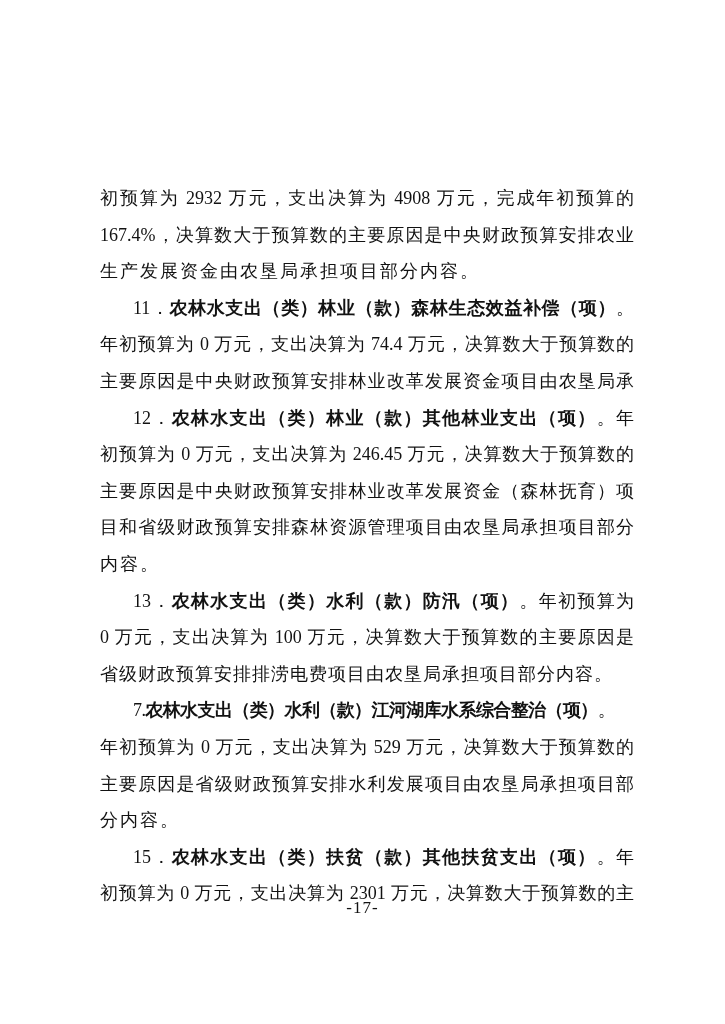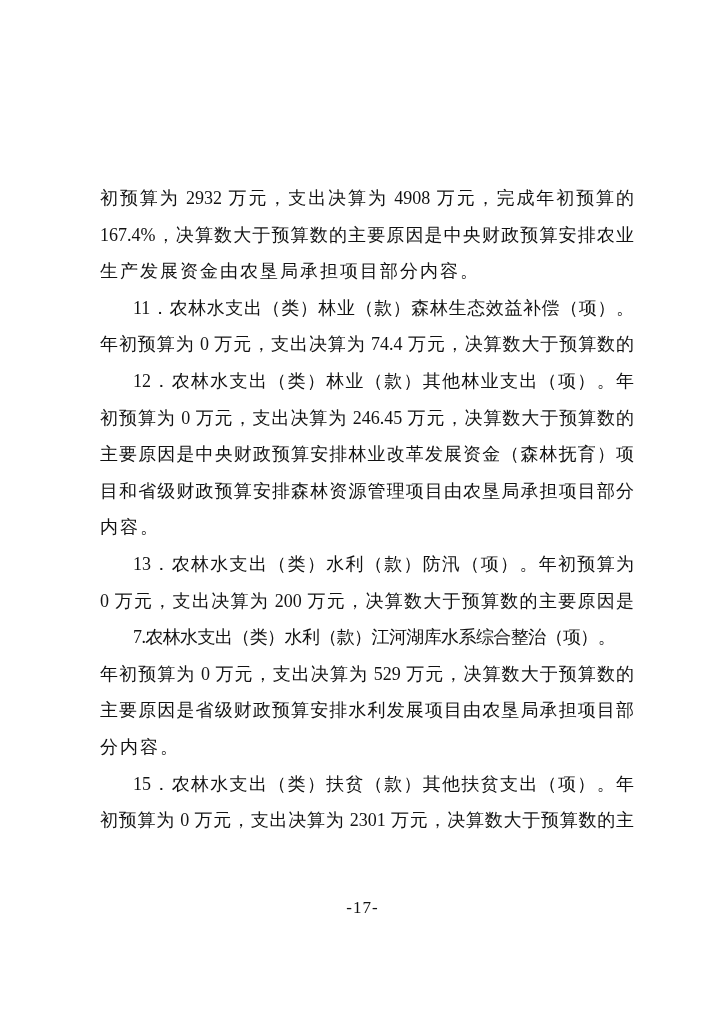--- a/index.html
+++ b/index.html
@@ -29,21 +29,21 @@
   }
   .fill { text-align-last: justify; }
   .indent { text-indent: 33px; }
   .short { letter-spacing: 2px; }
   .ls1 { letter-spacing: 1px; }
   .cond {
     letter-spacing: -0.6px;
     white-space: nowrap;
     text-align-last: left;
   }
-  .b { font-weight: normal; }
+  .b { font-weight: bold; }
   .pagenum {
     position: absolute;
     left: 0;
     top: 898px;
     width: 725px;
     text-align: center;
     font-size: 17px;
     letter-spacing: 1px;
     color: #121212;
   }
@@ -51,29 +51,31 @@
 </head>
 <body>
 
 <div class="doc">
   <div class="line fill"><span>初预算为 2932 万元，支出决算为 4908 万元，完成年初预算的</span></div>
   <div class="line fill"><span>167.4%，决算数大于预算数的主要原因是中央财政预算安排农业</span></div>
   <div class="line short"><span>生产发展资金由农垦局承担项目部分内容。</span></div>
 
   <div class="line fill indent"><span>11．</span><span class="b">农林水支出（类）林业（款）森林生态效益补偿（项）</span><span>。</span></div>
   <div class="line fill"><span>年初预算为 0 万元，支出决算为 74.4 万元，决算数大于预算数的</span></div>
+  <div class="line fill"><span>主要原因是中央财政预算安排林业改革发展资金项目由农垦局承</span></div>
 
   <div class="line fill indent"><span>12．</span><span class="b">农林水支出（类）林业（款）其他林业支出（项）</span><span>。年</span></div>
   <div class="line fill"><span>初预算为 0 万元，支出决算为 246.45 万元，决算数大于预算数的</span></div>
   <div class="line fill"><span>主要原因是中央财政预算安排林业改革发展资金（森林抚育）项</span></div>
   <div class="line fill"><span>目和省级财政预算安排森林资源管理项目由农垦局承担项目部分</span></div>
   <div class="line short"><span>内容。</span></div>
 
   <div class="line fill indent"><span>13．</span><span class="b">农林水支出（类）水利（款）防汛（项）</span><span>。年初预算为</span></div>
-  <div class="line fill"><span>0 万元，支出决算为 200 万元，决算数大于预算数的主要原因是</span></div>
+  <div class="line fill"><span>0 万元，支出决算为 100 万元，决算数大于预算数的主要原因是</span></div>
+  <div class="line ls1"><span>省级财政预算安排排涝电费项目由农垦局承担项目部分内容。</span></div>
 
   <div class="line cond indent"><span>7.</span><span class="b">农林水支出（类）水利（款）江河湖库水系综合整治（项）</span><span>。</span></div>
   <div class="line fill"><span>年初预算为 0 万元，支出决算为 529 万元，决算数大于预算数的</span></div>
   <div class="line fill"><span>主要原因是省级财政预算安排水利发展项目由农垦局承担项目部</span></div>
   <div class="line short"><span>分内容。</span></div>
 
   <div class="line fill indent"><span>15．</span><span class="b">农林水支出（类）扶贫（款）其他扶贫支出（项）</span><span>。年</span></div>
   <div class="line fill"><span>初预算为 0 万元，支出决算为 2301 万元，决算数大于预算数的主</span></div>
 </div>
 

